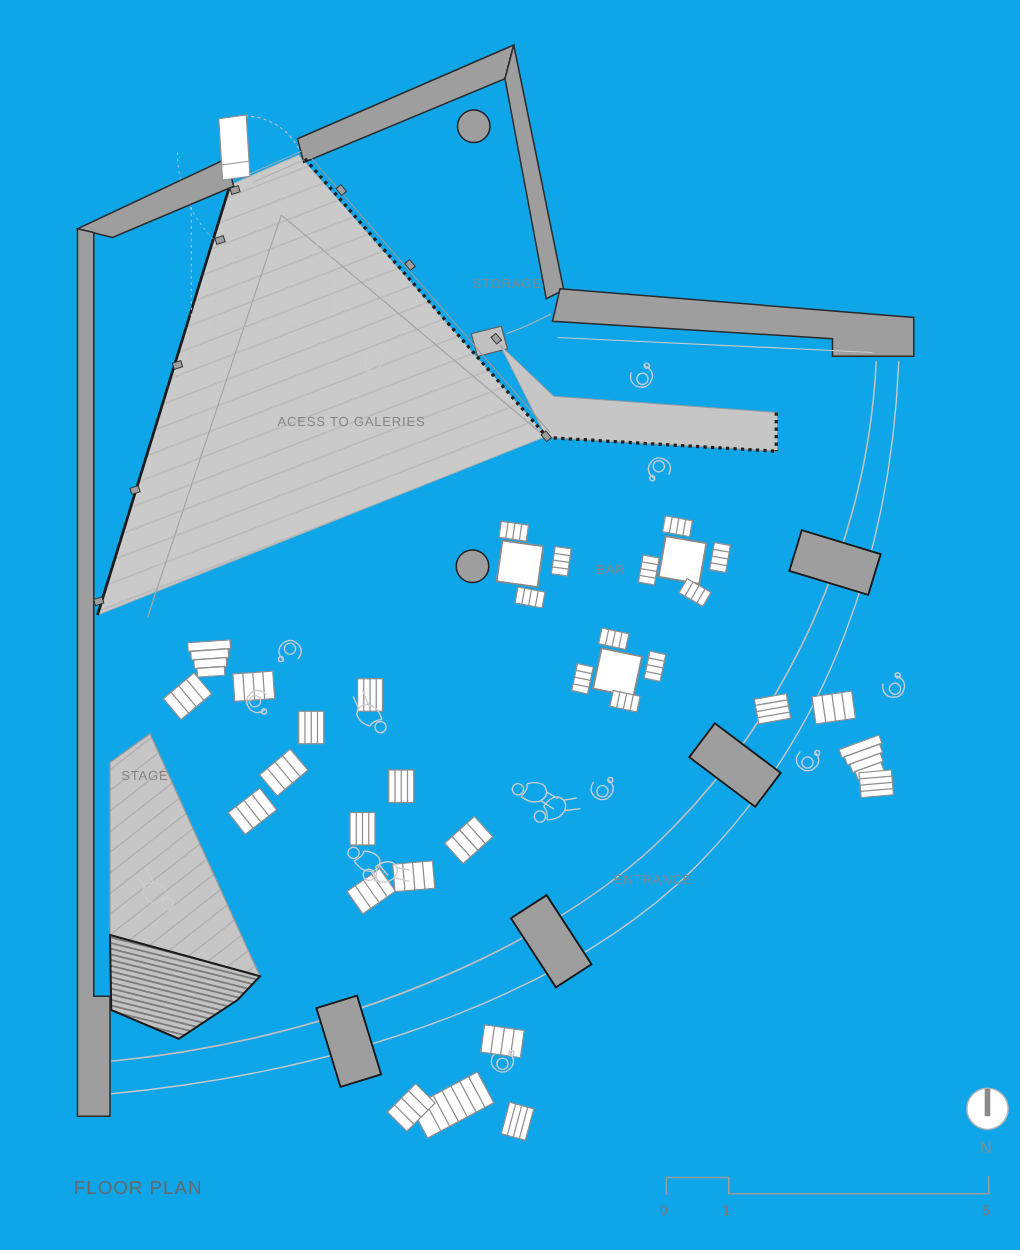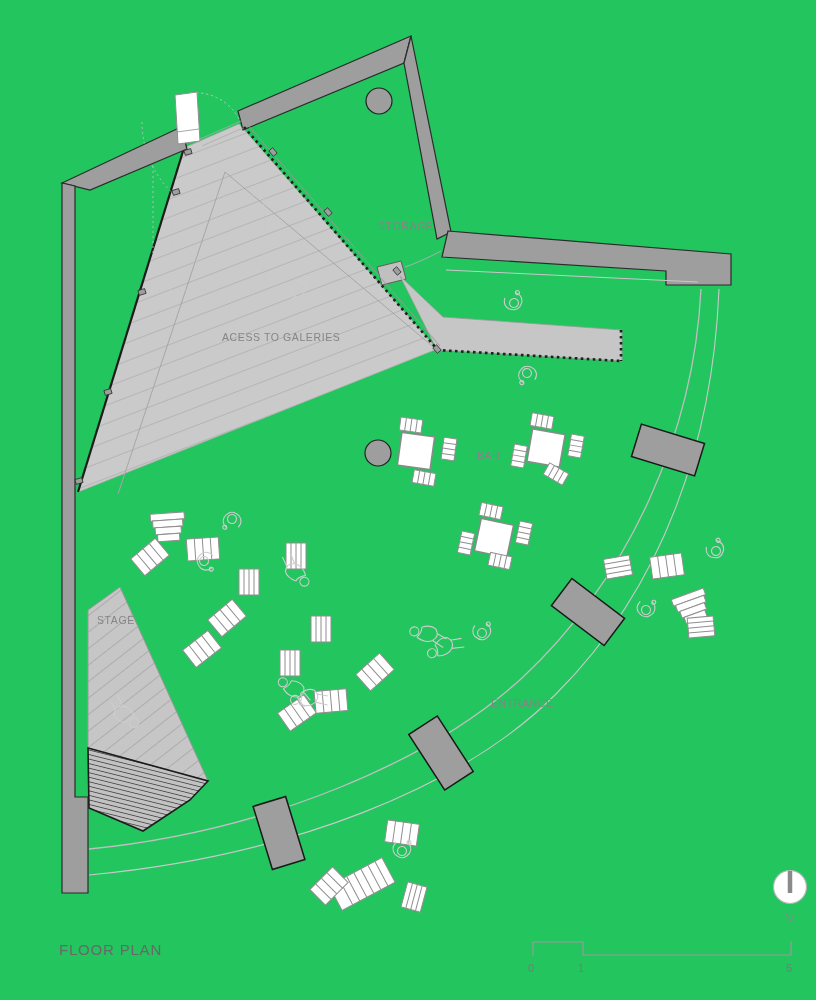--- a/index.html
+++ b/index.html
@@ -1,19 +1,19 @@
 <!DOCTYPE html>
 <html><head>
 <meta charset="utf-8">
 <style>
   html,body{margin:0;padding:0;background:#ffffff;}
   .canvas{
     position:relative;
     width:816px;height:1000px;
-    background:#22c55e;
+    background:#0ea5e9;
     font-family:"Liberation Sans", sans-serif;
     overflow:hidden;
   }
   svg{display:block;}
   text{
     font-family:"Liberation Sans", sans-serif;
     fill:#858585;
     letter-spacing:0.6px;
   }
   .room-label{font-size:10.5px;}

